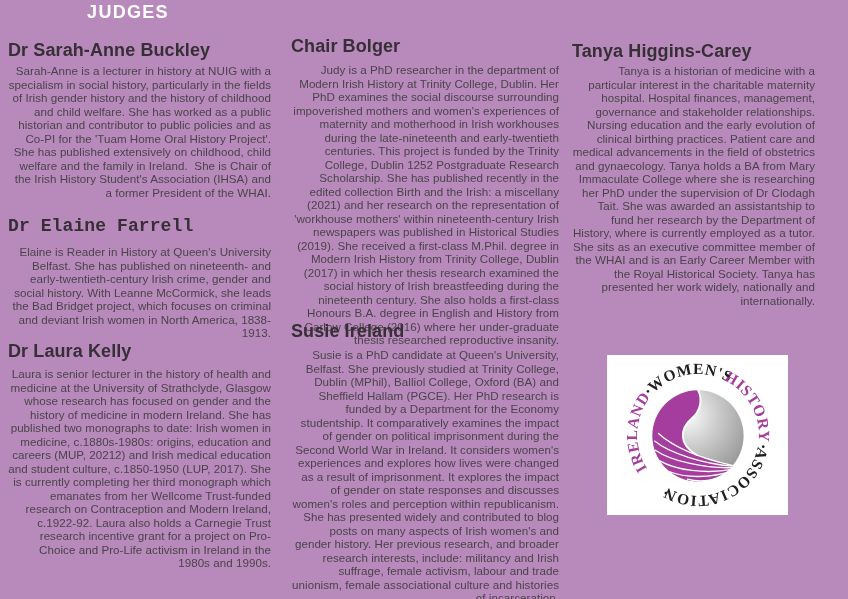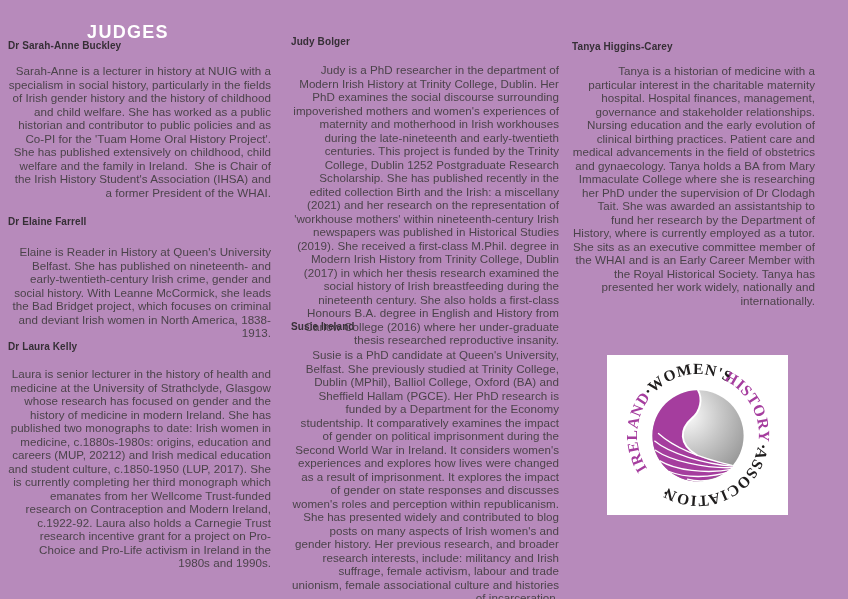--- a/index.html
+++ b/index.html
@@ -5,33 +5,33 @@
   html,body { margin:0; padding:0; }
   #page {
     position:relative; width:848px; height:599px;
     background:#b78abb; overflow:hidden;
     font-family:"Liberation Sans", sans-serif;
   }
   .col-title {
     position:absolute; top:2px; text-align:center;
     color:#ffffff; font-size:18px; font-weight:700; letter-spacing:1.3px;
   }
-  #title-judges { left:8px; width:240px;margin-top:20px; }
+  #title-judges { left:8px; width:240px; }
   #title-organisers { left:283px; width:255px; }
   .person-name {
-    position:absolute; font-size:10px; font-weight:700;
+    position:absolute; font-size:18px; font-weight:700;
     color:#362f36; letter-spacing:.1px;
   }
   .person-bio {
     position:absolute; font-size:11.6px; line-height:13.5px;
     color:#4b434a; letter-spacing:.04px; white-space:pre-wrap;text-align:right;
   }
   
   #j1-name{left:8px;top:40px;} #j1-bio{left:8px;top:64px;width:263px;}
-  #j2-name{left:8px;top:216px;} #j2-bio{left:8px;top:245px;width:263px;}
+  #j2-name{left:8px;top:216px;font-family:Liberation Mono, monospace;} #j2-bio{left:8px;top:245px;width:263px;}
   #j3-name{left:8px;top:341px;} #j3-bio{left:8px;top:367px;width:263px;}
   
   #o1-name{left:291px;top:36px;} #o1-bio{left:291px;top:63px;width:268px;}
   #o2-name{left:291px;top:321px;} #o2-bio{left:291px;top:348px;width:268px;}
   
   #o3-name{left:572px;top:41px;} #o3-bio{left:572px;top:64px;width:243px;}
   
   #logo-box{
     position:absolute; left:607px; top:355px; width:181px; height:160px;
     background:#ffffff; display:flex; align-items:center; justify-content:center;
@@ -47,21 +47,21 @@
 
   <div class="person-name" id="j1-name">Dr Sarah-Anne Buckley</div>
   <div class="person-bio" id="j1-bio">Sarah-Anne is a lecturer in history at NUIG with a specialism in social history, particularly in the fields of Irish gender history and the history of childhood and child welfare. She has worked as a public historian and contributor to public policies and as Co-PI for the 'Tuam Home Oral History Project'. She has published extensively on childhood, child welfare and the family in Ireland.  She is Chair of the Irish History Student's Association (IHSA) and a former President of the WHAI.</div>
 
   <div class="person-name" id="j2-name">Dr Elaine Farrell</div>
   <div class="person-bio" id="j2-bio">Elaine is Reader in History at Queen's University Belfast. She has published on nineteenth- and early-twentieth-century Irish crime, gender and social history. With Leanne McCormick, she leads the Bad Bridget project, which focuses on criminal and deviant Irish women in North America, 1838-1913.</div>
 
   <div class="person-name" id="j3-name">Dr Laura Kelly</div>
   <div class="person-bio" id="j3-bio">Laura is senior lecturer in the history of health and medicine at the University of Strathclyde, Glasgow whose research has focused on gender and the history of medicine in modern Ireland. She has published two monographs to date: Irish women in medicine, c.1880s-1980s: origins, education and careers (MUP, 20212) and Irish medical education and student culture, c.1850-1950 (LUP, 2017). She is currently completing her third monograph which emanates from her Wellcome Trust-funded research on Contraception and Modern Ireland, c.1922-92. Laura also holds a Carnegie Trust research incentive grant for a project on Pro-Choice and Pro-Life activism in Ireland in the 1980s and 1990s.</div>
 
-  <div class="person-name" id="o1-name">Judy Bolger</div>
+  <div class="person-name" id="o1-name">Chair Bolger</div>
   <div class="person-bio" id="o1-bio">Judy is a PhD researcher in the department of Modern Irish History at Trinity College, Dublin. Her PhD examines the social discourse surrounding impoverished mothers and women's experiences of maternity and motherhood in Irish workhouses during the late-nineteenth and early-twentieth centuries. This project is funded by the Trinity College, Dublin 1252 Postgraduate Research Scholarship. She has published recently in the edited collection Birth and the Irish: a miscellany (2021) and her research on the representation of 'workhouse mothers' within nineteenth-century Irish newspapers was published in Historical Studies (2019). She received a first-class M.Phil. degree in Modern Irish History from Trinity College, Dublin (2017) in which her thesis research examined the social history of Irish breastfeeding during the nineteenth century. She also holds a first-class Honours B.A. degree in English and History from Carlow College (2016) where her under-graduate thesis researched reproductive insanity.</div>
 
   <div class="person-name" id="o2-name">Susie Ireland</div>
   <div class="person-bio" id="o2-bio">Susie is a PhD candidate at Queen's University, Belfast. She previously studied at Trinity College, Dublin (MPhil), Balliol College, Oxford (BA) and Sheffield Hallam (PGCE). Her PhD research is funded by a Department for the Economy studentship. It comparatively examines the impact of gender on political imprisonment during the Second World War in Ireland. It considers women's experiences and explores how lives were changed as a result of imprisonment. It explores the impact of gender on state responses and discusses women's roles and perception within republicanism. She has presented widely and contributed to blog posts on many aspects of Irish women's and gender history. Her previous research, and broader research interests, include: militancy and Irish suffrage, female activism, labour and trade unionism, female associational culture and histories of incarceration.</div>
 
   <div class="person-name" id="o3-name">Tanya Higgins-Carey</div>
   <div class="person-bio" id="o3-bio">Tanya is a historian of medicine with a particular interest in the charitable maternity hospital. Hospital finances, management, governance and stakeholder relationships. Nursing education and the early evolution of clinical birthing practices. Patient care and medical advancements in the field of obstetrics and gynaecology. Tanya holds a BA from Mary Immaculate College where she is researching her PhD under the supervision of Dr Clodagh Tait. She was awarded an assistantship to fund her research by the Department of History, where is currently employed as a tutor. She sits as an executive committee member of the WHAI and is an Early Career Member with the Royal Historical Society. Tanya has presented her work widely, nationally and internationally.</div>
 
   <div id="logo-box">
     <svg width="152" height="152" viewBox="0 0 200 200">

